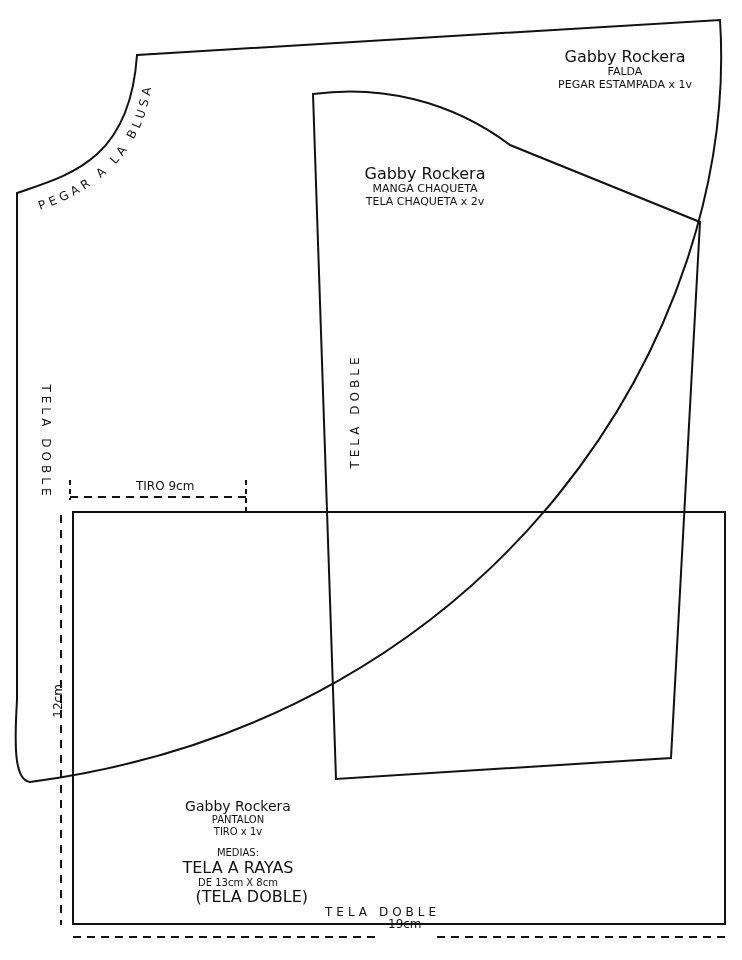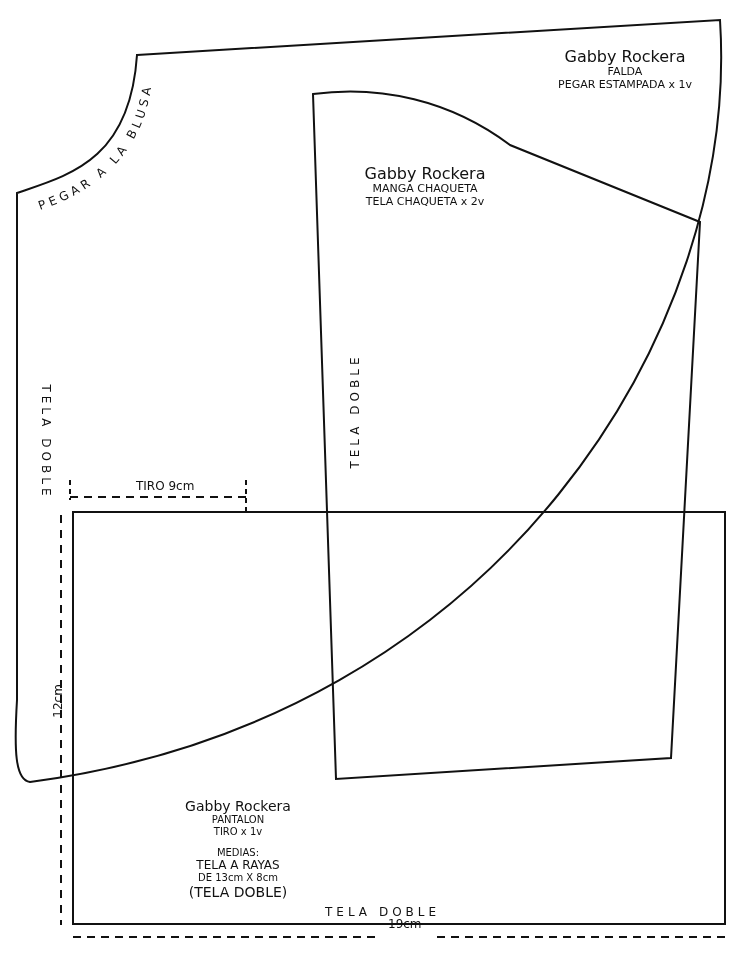--- a/index.html
+++ b/index.html
@@ -59,21 +59,21 @@
   <div class="sub">TELA CHAQUETA x 2v</div>
 </div>
 <div class="vert" style="left:297px; top:404px; transform: rotate(-90deg);">TELA DOBLE</div>
 
 <div class="lbl" style="left:168px; top:798px; width:140px;">
   <div class="title" style="font-size:14px;">Gabby Rockera</div>
   <div class="sub" style="font-size:10px;">PANTALON</div>
   <div class="sub" style="font-size:10px;">TIRO x 1v</div>
   <div style="height:10px;"></div>
   <div class="sub" style="font-size:10px;">MEDIAS:</div>
-  <div class="sub" style="font-size:12px;">TELA A RAYAS</div>
+  <div class="sub" style="font-size:16px;">TELA A RAYAS</div>
   <div class="sub" style="font-size:10px;">DE 13cm X 8cm</div>
-  <div class="sub" style="font-size:14px;">(TELA DOBLE)</div>
+  <div class="sub" style="font-size:16px;text-align:right;">(TELA DOBLE)</div>
 </div>
 <div class="lbl spaced" style="left:325px; top:906px;">TELA DOBLE</div>
 
 <div class="lbl" style="left:124px; top:480px; font-size:12px;margin-left:12px;">TIRO 9cm</div>
 <div class="lbl" style="left:42px; top:694px; font-size:12px; transform: rotate(-90deg);">12cm</div>
 <div class="lbl" style="left:388px; top:918px; font-size:12px;">19cm</div>
 
 </body></html>

